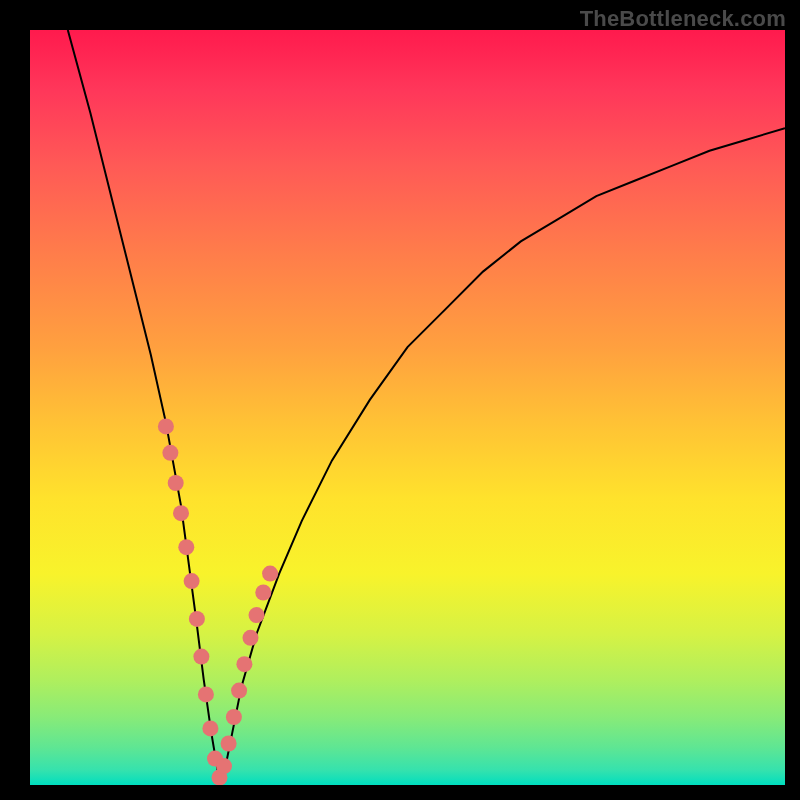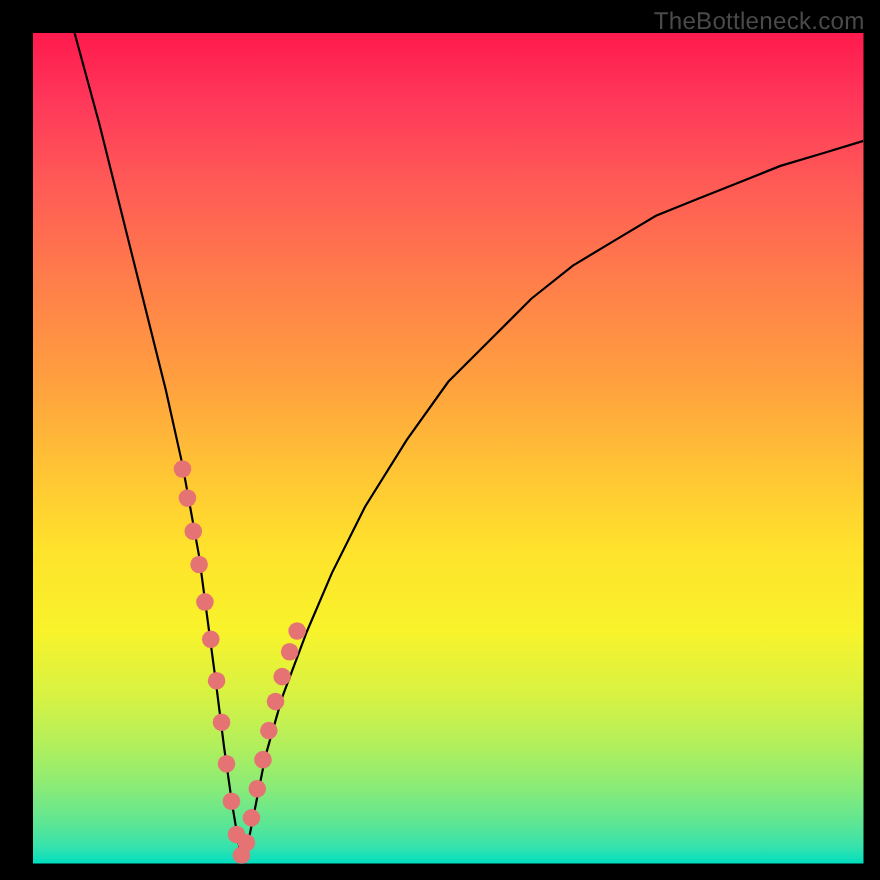--- a/index.html
+++ b/index.html
@@ -47,21 +47,21 @@
     left: 0;
     top: 0;
     width: 755px;
     height: 755px;
   }
   .watermark {
     position: absolute;
     top: 6px;
     right: 14px;
     font-size: 22px;
-    font-weight: 400;
+    font-weight: 700;
     color: #4a4a4a;
     letter-spacing: 0.2px;
     user-select: none;
   }
 </style>
 </head>
 <body>
 
 <div class="frame">
 

